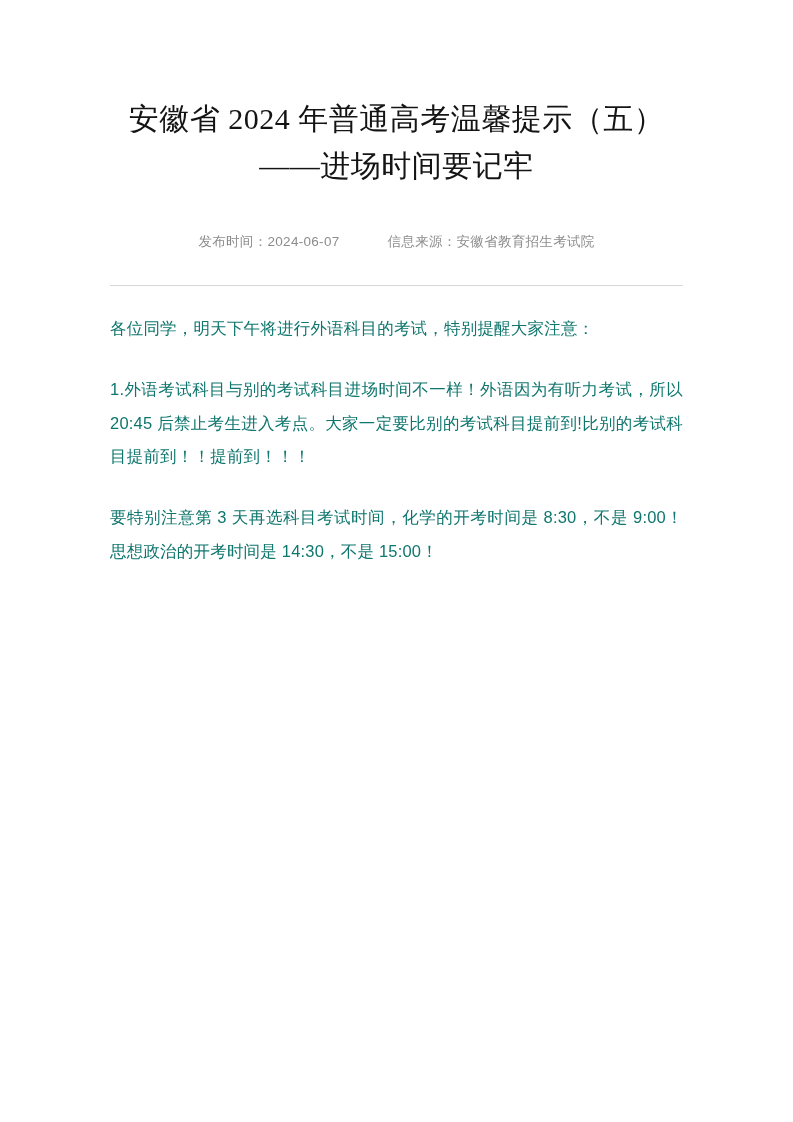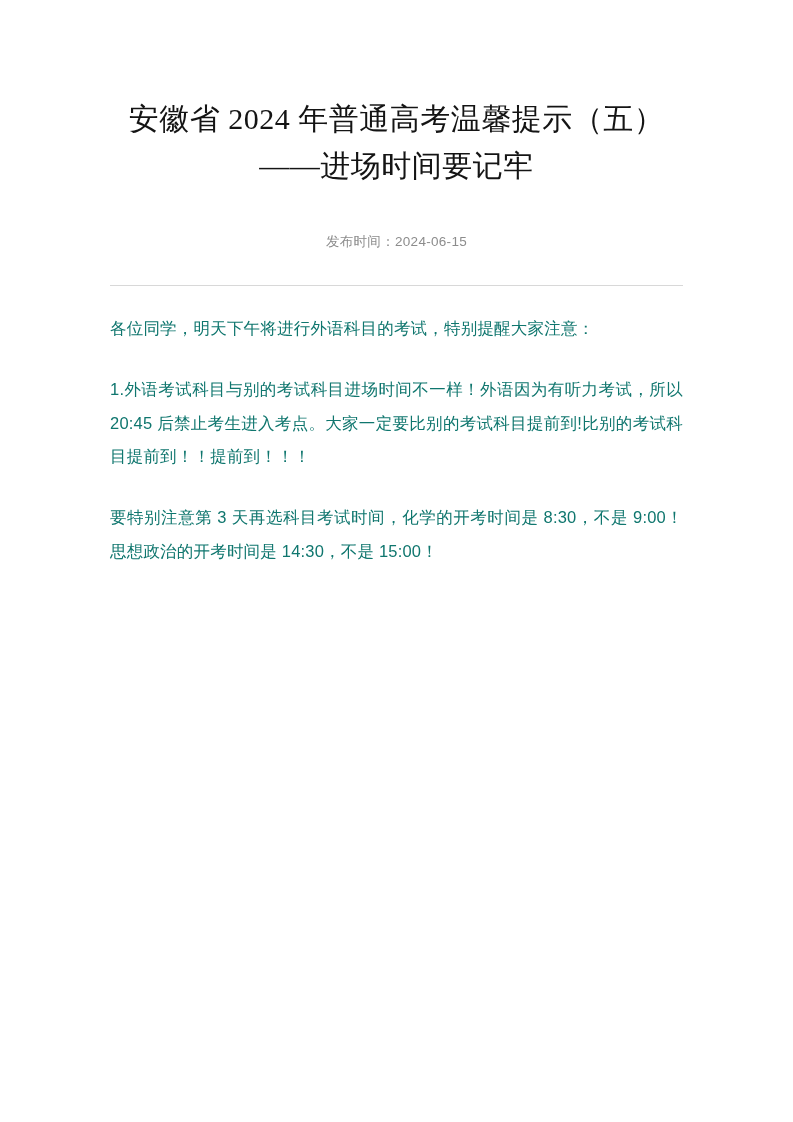--- a/index.html
+++ b/index.html
@@ -72,21 +72,22 @@
 <body>
 
 <div class="page">
 
   <h1 class="doc-title">
     <span class="line1">安徽省 2024 年普通高考温馨提示（五）</span>
     <span class="line2">——进场时间要记牢</span>
   </h1>
 
   <div class="meta">
-    <span class="meta-item">发布时间：2024-06-15</span>
+    <span class="meta-item">发布时间：2024-06-07</span>
+    <span class="meta-item">信息来源：安徽省教育招生考试院</span>
   </div>
 
   <div class="divider"></div>
 
   <div class="body-content">
     <p class="para">各位同学，明天下午将进行外语科目的考试，特别提醒大家注意：</p>
     <p class="para">1.外语考试科目与别的考试科目进场时间不一样！外语因为有听力考试，所以 20:45 后禁止考生进入考点。大家一定要比别的考试科目提前到!比别的考试科目提前到！！提前到！！！</p>
     <p class="para">要特别注意第 3 天再选科目考试时间，化学的开考时间是 8:30，不是 9:00！思想政治的开考时间是 14:30，不是 15:00！</p>
   </div>
 

